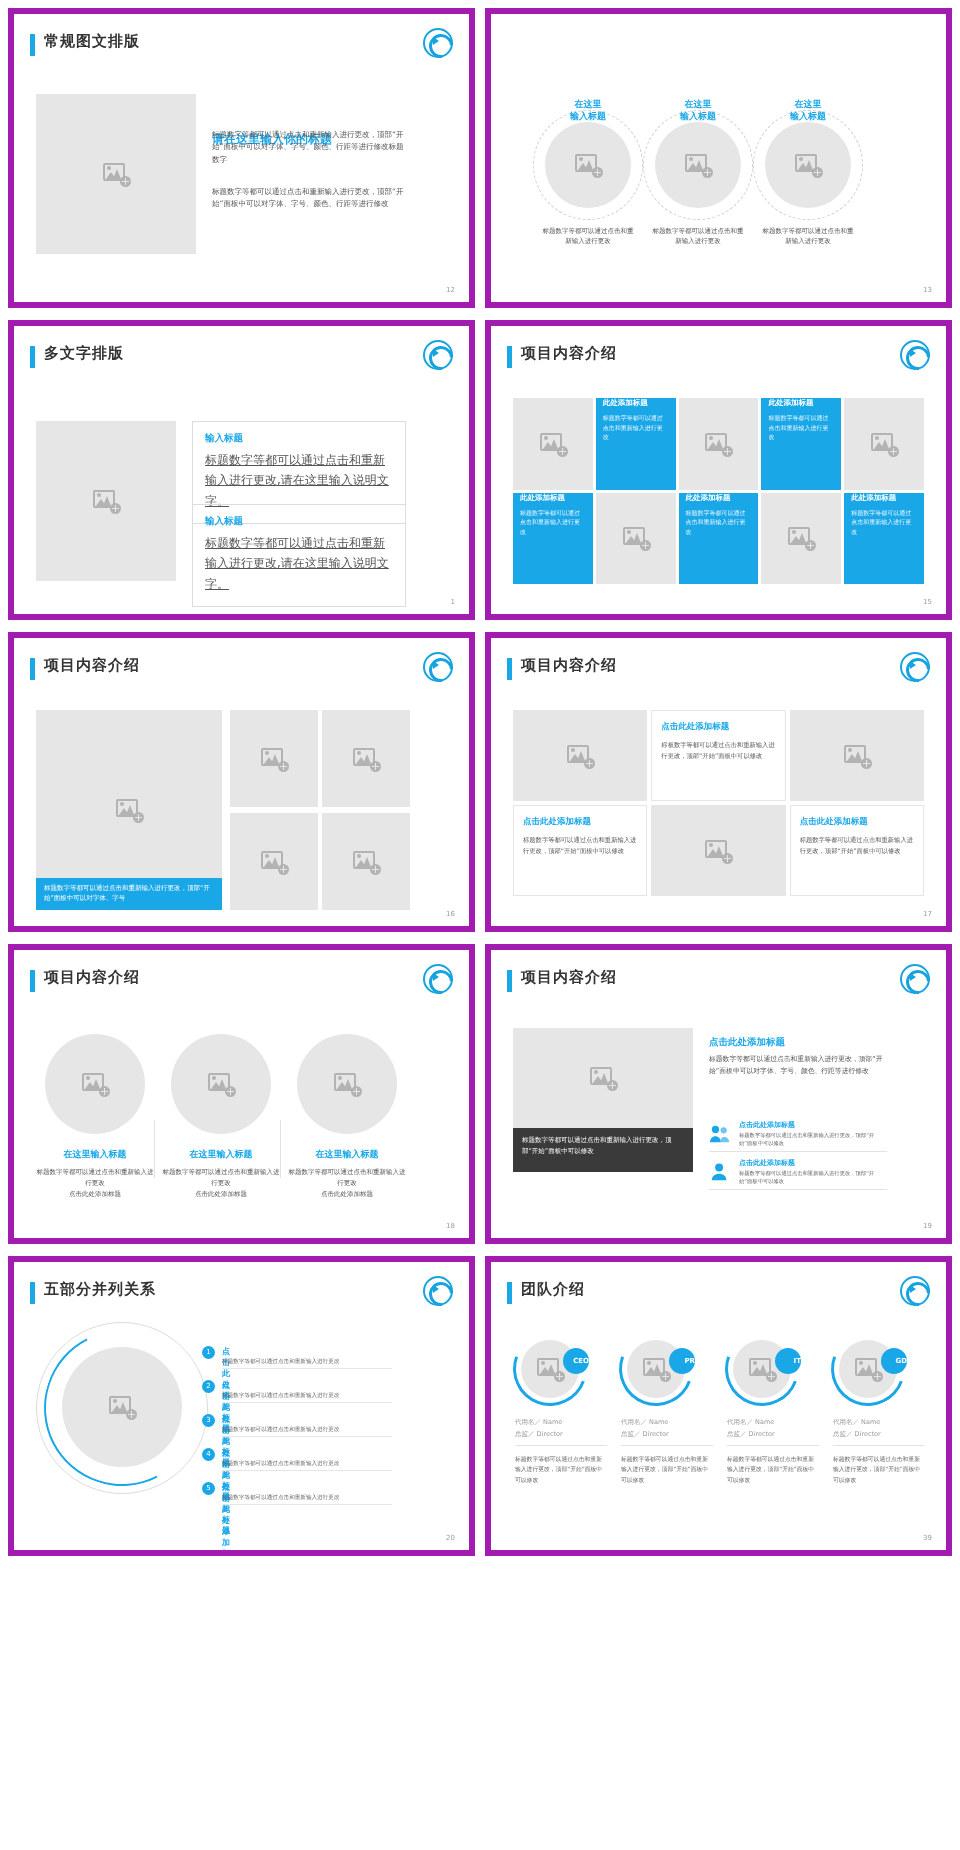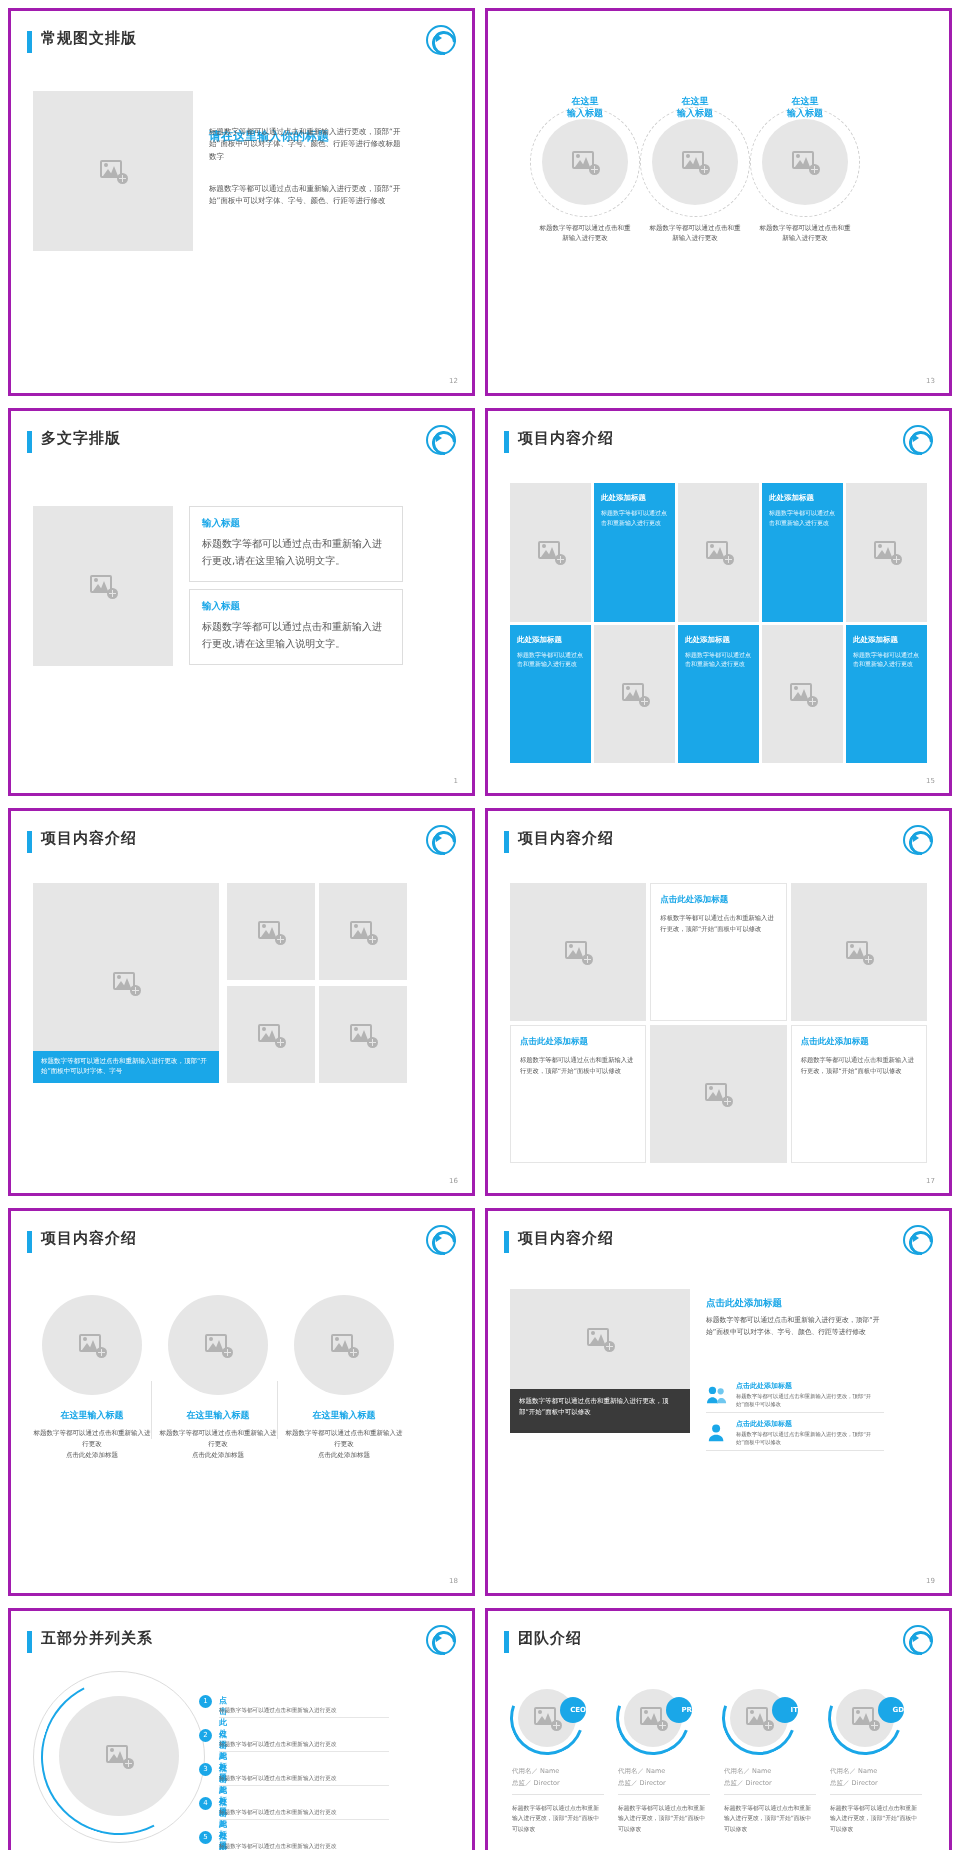--- a/index.html
+++ b/index.html
@@ -14,23 +14,23 @@
   .deck {
     display: grid;
     grid-template-columns: 1fr 1fr;
     gap: 12px 10px;
     padding: 8px 8px;
     background: #ffffff;
   }
   .slide {
     position: relative;
     width: 100%;
-    height: 388px;
+    height: 300px;
     background: #ffffff;
-    border: 3px solid #a21caf;
+    border: 6px solid #a21caf;
     overflow: hidden;
   }
 
   
   .s-head {
     position: absolute; top: 18px; left: 16px; right: 16px; height: 34px;
   }
   .s-bar {
     position: absolute; left: 0; top: 2px; width: 5px; height: 22px;
     background: #1aa7e8;
@@ -121,26 +121,26 @@
   .s12-p2 { position: absolute; left: 198px; top: 172px; width: 192px; font-size: 7.5px; }
   .s13-cap { position: absolute; font-size: 9px; font-weight: bold; color: #1aa7e8; line-height: 1.35; text-align: center; width: 90px; z-index: 3;}
   .s13-circ { position: absolute; width: 86px; height: 86px; }
   .s13-dash { position: absolute; width: 110px; height: 110px; border: 1px dashed #cfcfcf; border-radius: 50%; }
   .s13-txt { position: absolute; width: 96px; font-size: 6.5px; color: #555; line-height: 1.6; text-align: center; }
 
   
   .s14-img { position: absolute; left: 22px; top: 95px; width: 140px; height: 160px; }
   .s14-box { position: absolute; left: 178px; width: 214px; border: 1px solid #dddddd; }
   .s14-h { font-size: 9.5px; font-weight: bold; color: #1aa7e8; }
-  .s14-p { font-size: 10px; color: #555; line-height: 1.7; margin-top: 5px; }
+  .s14-p { font-size: 12px; color: #555; line-height: 1.7; margin-top: 5px; text-decoration: underline; }
 
   
   .mos { position: absolute; left: 22px; top: 72px; right: 22px; bottom: 30px; display: grid; grid-template-columns: repeat(5,1fr); grid-template-rows: 1fr 1fr; gap: 3px; }
   .mos .cell { position: relative; }
-  .mos .blue { background: #1aa7e8; padding: 10px 7px; }
+  .mos .blue { background: #1aa7e8; padding: 0 7px; }
   .mos .blue .h { color: #ffffff; font-size: 7.5px; font-weight: bold; }
   .mos .blue .p { color: #eaf7ff; font-size: 6px; line-height: 1.6; margin-top: 5px; }
 
   
   .s16-big { position: absolute; left: 22px; top: 72px; width: 186px; height: 200px; }
   .s16-cap { position: absolute; left: 22px; top: 240px; width: 186px; height: 32px; background: #1aa7e8; color: #fff; font-size: 6.5px; line-height: 1.6; padding: 5px 8px; }
   .s16-sm { position: absolute; width: 88px; height: 97px; }
 
   
   .g17 { position: absolute; left: 22px; top: 72px; right: 22px; bottom: 30px; display: grid; grid-template-columns: repeat(3,1fr); grid-template-rows: 1fr 1fr; gap: 4px; }

